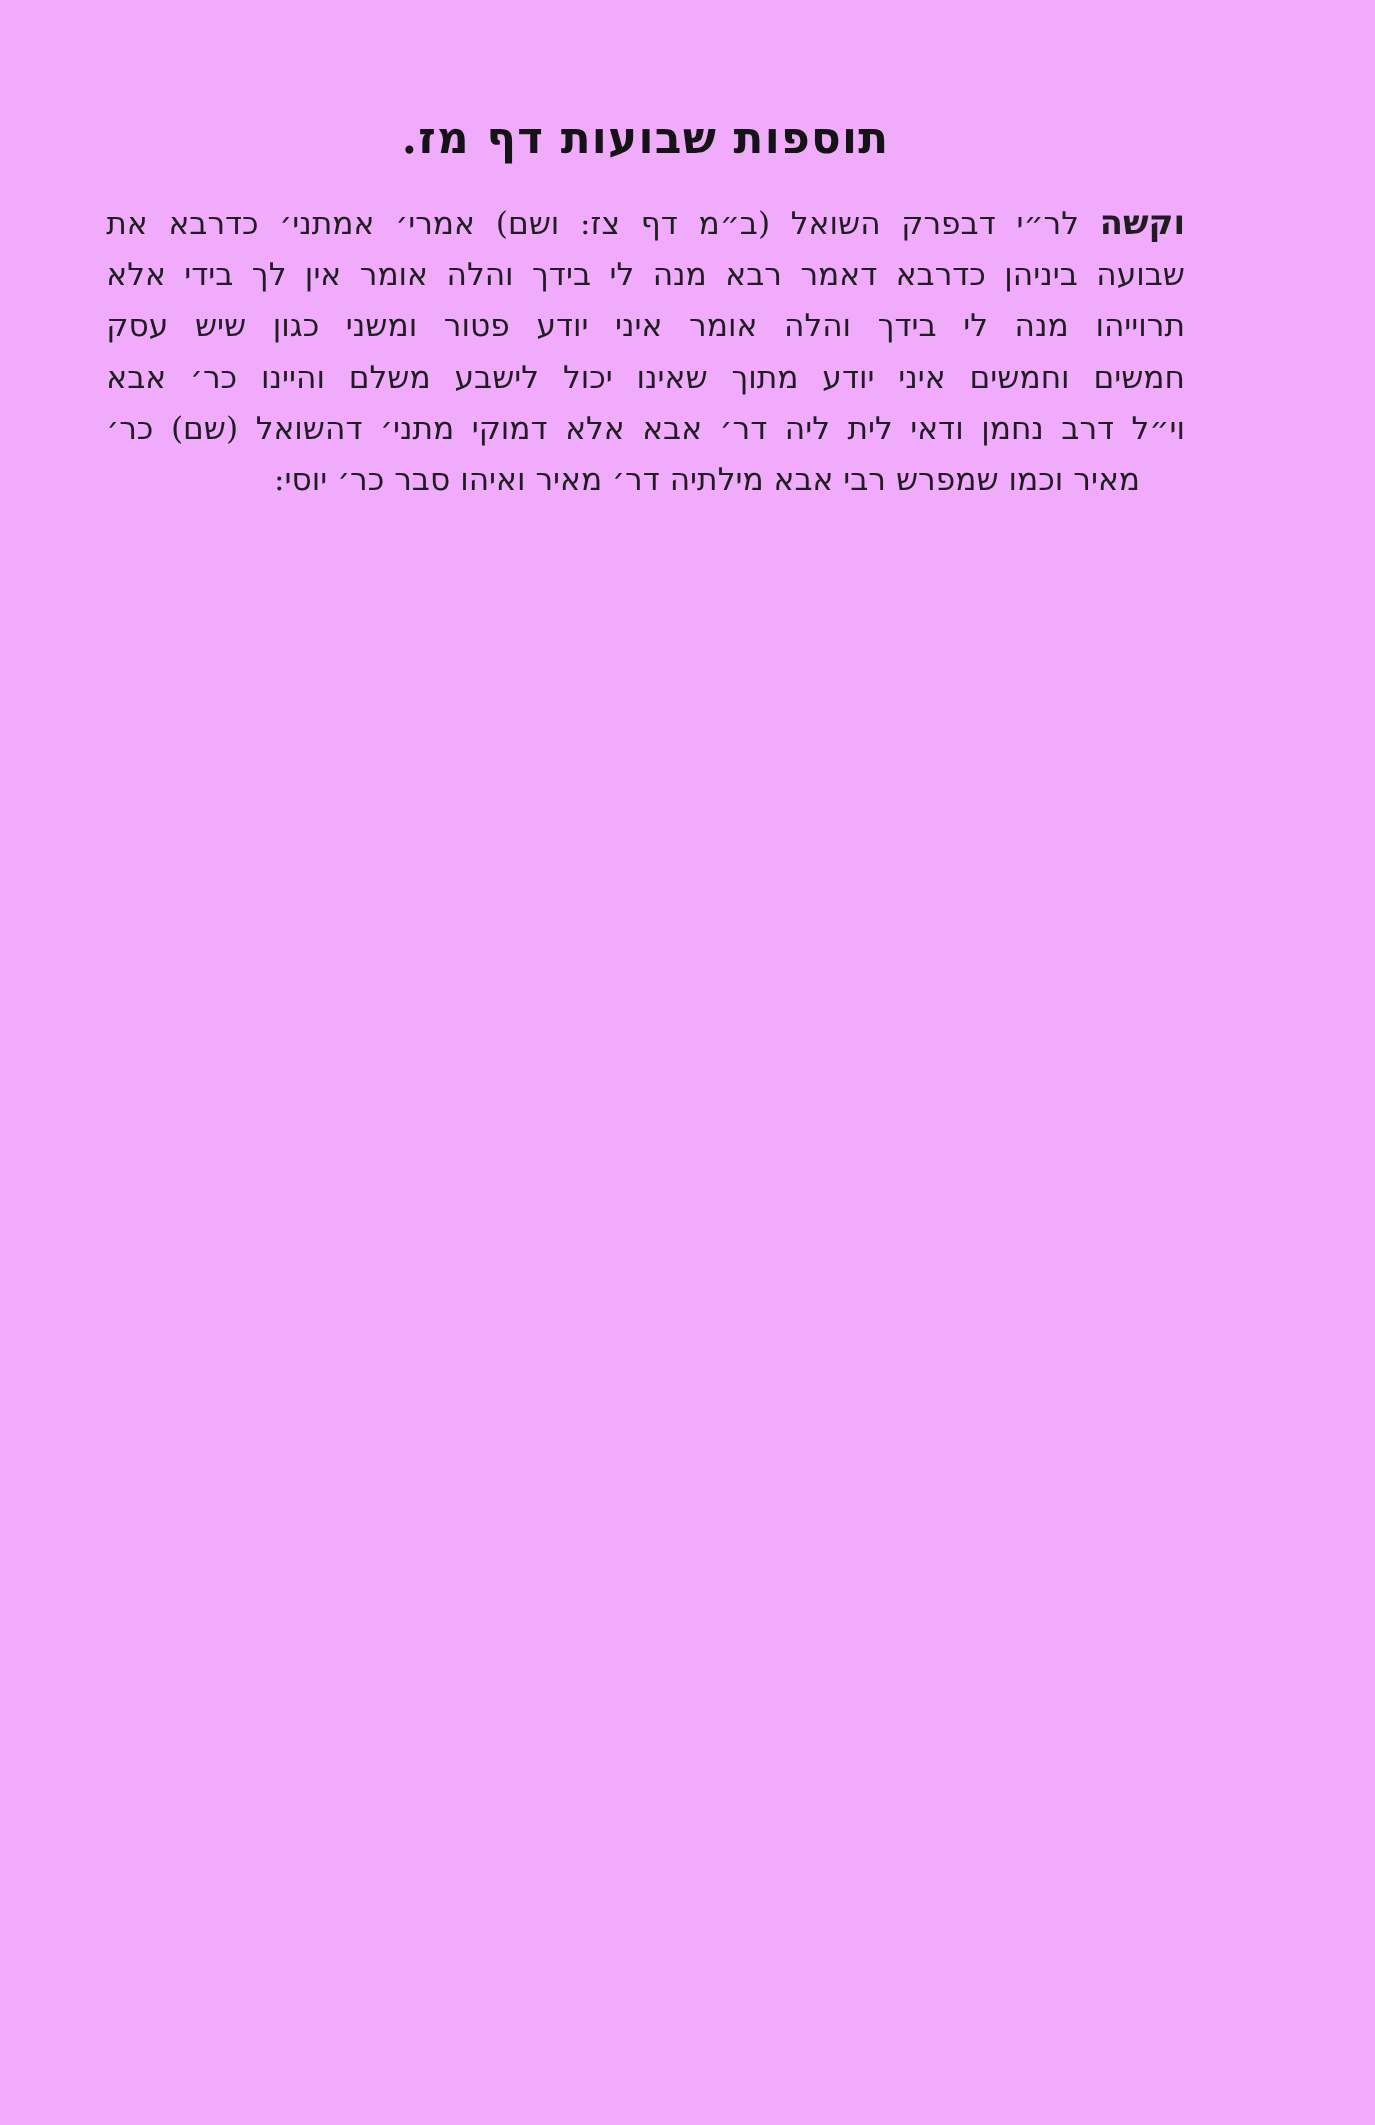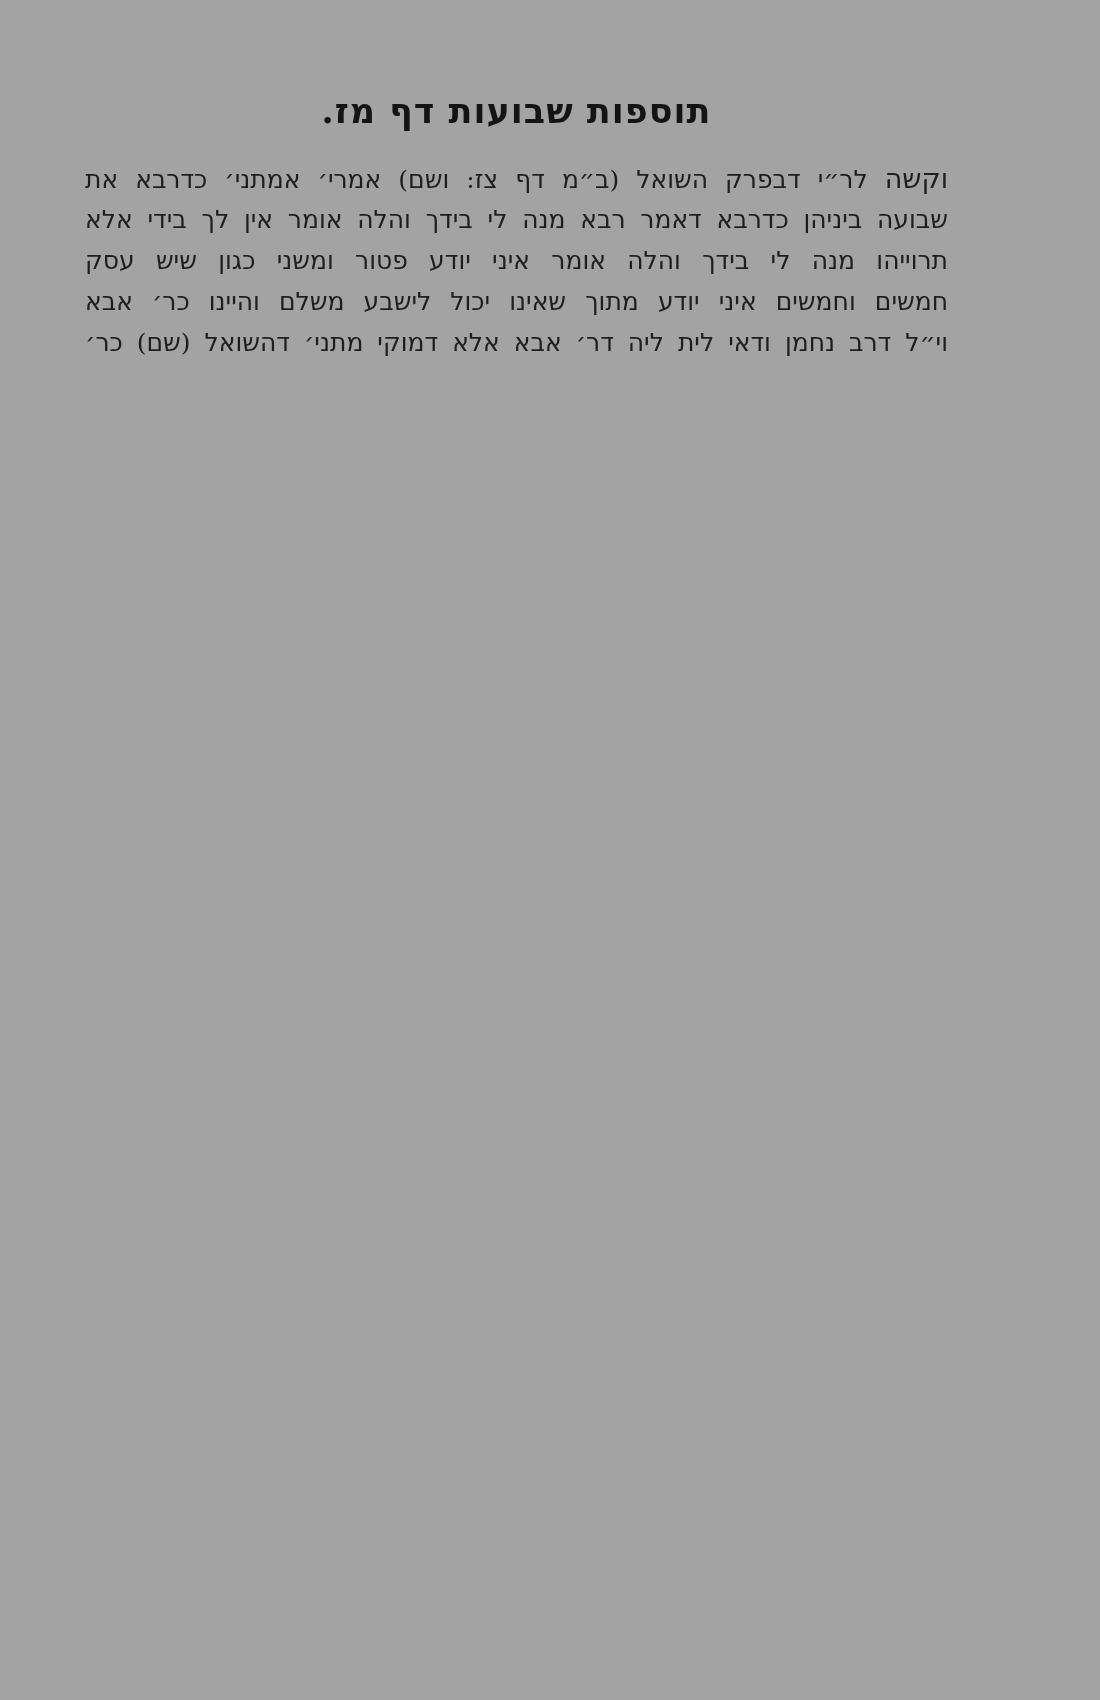--- a/index.html
+++ b/index.html
@@ -4,21 +4,21 @@
   <style>
     html, body {
       margin: 0;
       padding: 0;
       background: #ffffff;
     }
     .page {
       position: relative;
       width: 1100px;
       height: 1700px;
-      background: #a3a3a3;
+      background: #f0abfc;
       overflow: hidden;
       font-family: "DejaVu Serif", "DejaVu Sans", serif;
       color: #1b1b1b;
     }
     .page-title {
       position: absolute;
       top: 90px;
       left: 85px;
       width: 863px;
       text-align: center;
@@ -43,21 +43,21 @@
       text-align-last: justify;
       white-space: normal;
       height: 41px;
     }
     .body-line.last {
       text-align: right;
       text-align-last: right;
       padding-right: 36px;
     }
     .lead-word {
-      font-weight: normal;
+      font-weight: bold;
       font-size: 27px;
     }
   </style>
 </head>
 <body>
 
 <div class="page">
 
   <div class="page-title">תוספות שבועות דף מז.</div>
 
@@ -69,16 +69,17 @@
 
 
     <div class="body-line">שבועה ביניהן כדרבא דאמר רבא מנה לי בידך והלה אומר אין לך בידי אלא</div>
 
     <div class="body-line">תרוייהו מנה לי בידך והלה אומר איני יודע פטור ומשני כגון שיש עסק</div>
 
     <div class="body-line">חמשים וחמשים איני יודע מתוך שאינו יכול לישבע משלם והיינו כר׳ אבא</div>
 
     <div class="body-line">וי״ל דרב נחמן ודאי לית ליה דר׳ אבא אלא דמוקי מתני׳ דהשואל (שם) כר׳</div>
 
+    <div class="body-line last">מאיר וכמו שמפרש רבי אבא מילתיה דר׳ מאיר ואיהו סבר כר׳ יוסי:</div>
 
   </div>
 
 </div>
 
 </body></html>

